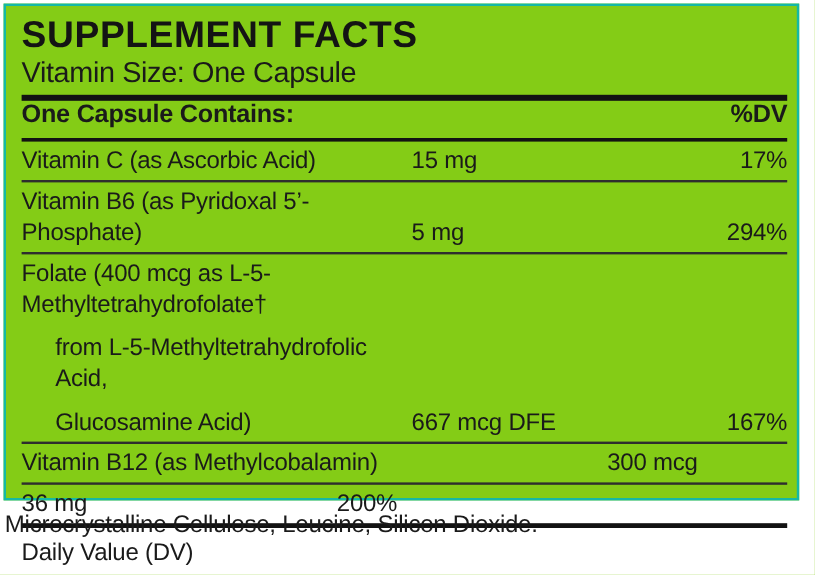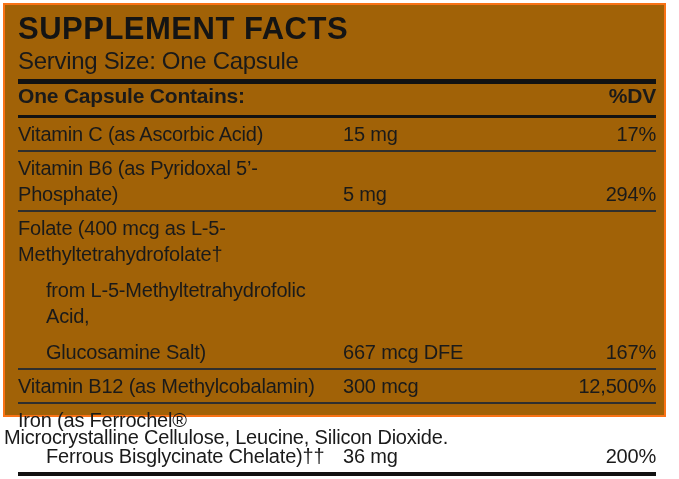--- a/index.html
+++ b/index.html
@@ -7,23 +7,23 @@
     width: 679px; height: 479px;
     background: #ffffff;
     color: #1a1a1a;
     font-family: "Liberation Sans", sans-serif;
     position: relative;
     overflow: hidden;
   }
   .panel {
     position: absolute; left: 3px; top: 3px;
     width: 663px; height: 414px;
-    border: 2px solid #f97316;
+    border: 2px solid #14b8a6;
     box-sizing: border-box;
-    background: #a16207;
+    background: #84cc16;
     padding: 7px 8px 0 13px;
   }
   .title {
     font-size: 31px; font-weight: 800;
     letter-spacing: 0.5px; line-height: 34px;
     color: #141414;
   }
   .serving {
     font-size: 24px; font-weight: 400;
     letter-spacing: -0.3px; line-height: 28px;
@@ -58,21 +58,21 @@
     width: 672px;
     font-size: 20px; letter-spacing: -0.2px; line-height: 26px;
     color: #1a1a1a;
   }
 </style>
 </head>
 <body>
 
 <div class="panel">
   <div class="title">SUPPLEMENT FACTS</div>
-  <div class="serving">Serving Size: One Capsule</div>
+  <div class="serving">Vitamin Size: One Capsule</div>
   <div class="rule thick-top"></div>
   <div class="contains-row">
     <span>One Capsule Contains:</span>
     <span>%DV</span>
   </div>
   <div class="rule mid"></div>
   <div class="rows" id="rows">
       <div class="row">
         <div class="names">
           <div class="name-line">Vitamin C (as Ascorbic Acid)</div>
@@ -84,37 +84,32 @@
         <div class="names">
           <div class="name-line">Vitamin B6 (as Pyridoxal 5’-Phosphate)</div>
         </div>
         <div class="amount">5 mg</div>
         <div class="dv">294%</div>
       </div>
       <div class="row">
         <div class="names">
           <div class="name-line">Folate (400 mcg as L-5-Methyltetrahydrofolate†</div>
           <div class="name-line indent">from L-5-Methyltetrahydrofolic Acid,</div>
-          <div class="name-line indent">Glucosamine Salt)</div>
+          <div class="name-line indent">Glucosamine Acid)</div>
         </div>
         <div class="amount">667 mcg DFE</div>
         <div class="dv">167%</div>
       </div>
       <div class="row">
         <div class="names">
           <div class="name-line">Vitamin B12 (as Methylcobalamin)</div>
         </div>
         <div class="amount">300 mcg</div>
-        <div class="dv">12,500%</div>
       </div>
       <div class="row">
-        <div class="names">
-          <div class="name-line">Iron (as Ferrochel®</div>
-          <div class="name-line indent">Ferrous Bisglycinate Chelate)††</div>
-        </div>
         <div class="amount">36 mg</div>
         <div class="dv">200%</div>
       </div>
     </div>
   <div class="rule thick-bottom"></div>
   <div class="footnote">Daily Value (DV)</div>
 </div>
 
 <div class="other">
   <div>Microcrystalline Cellulose, Leucine, Silicon Dioxide.</div>

